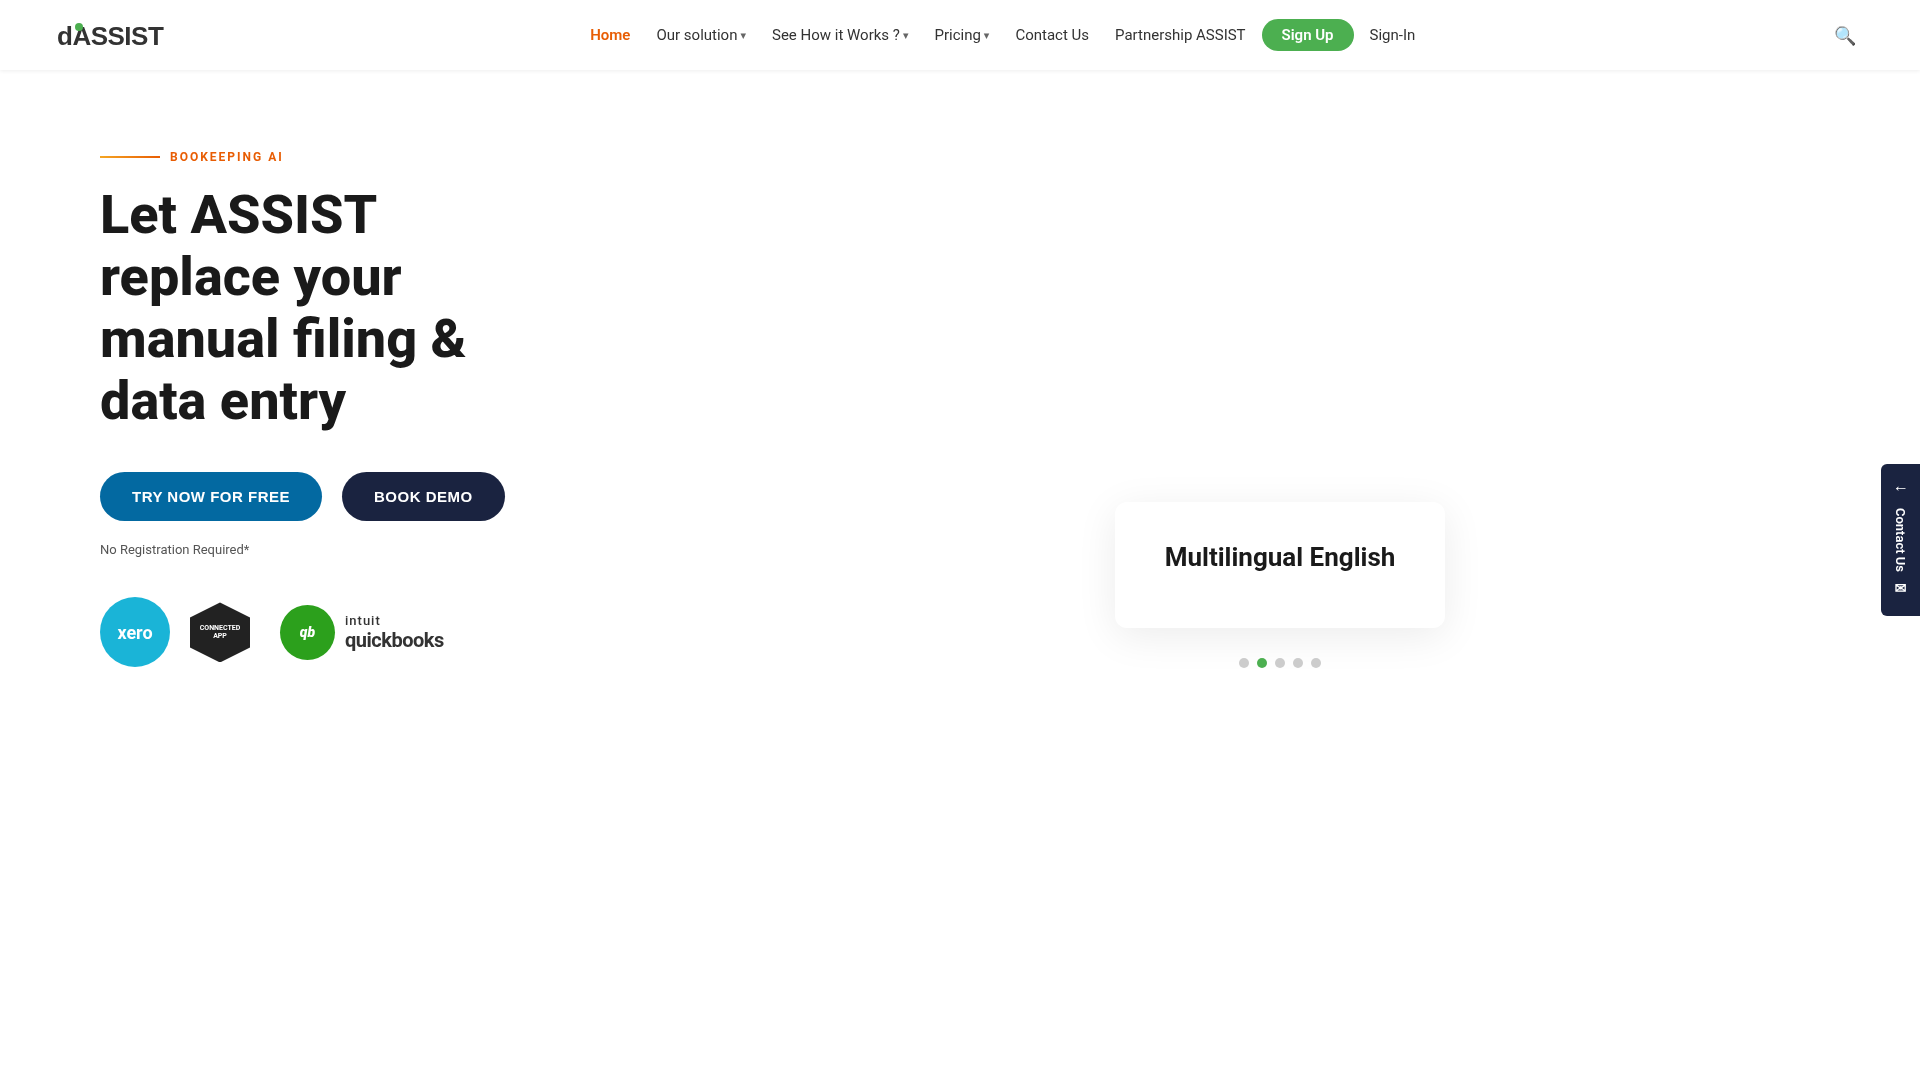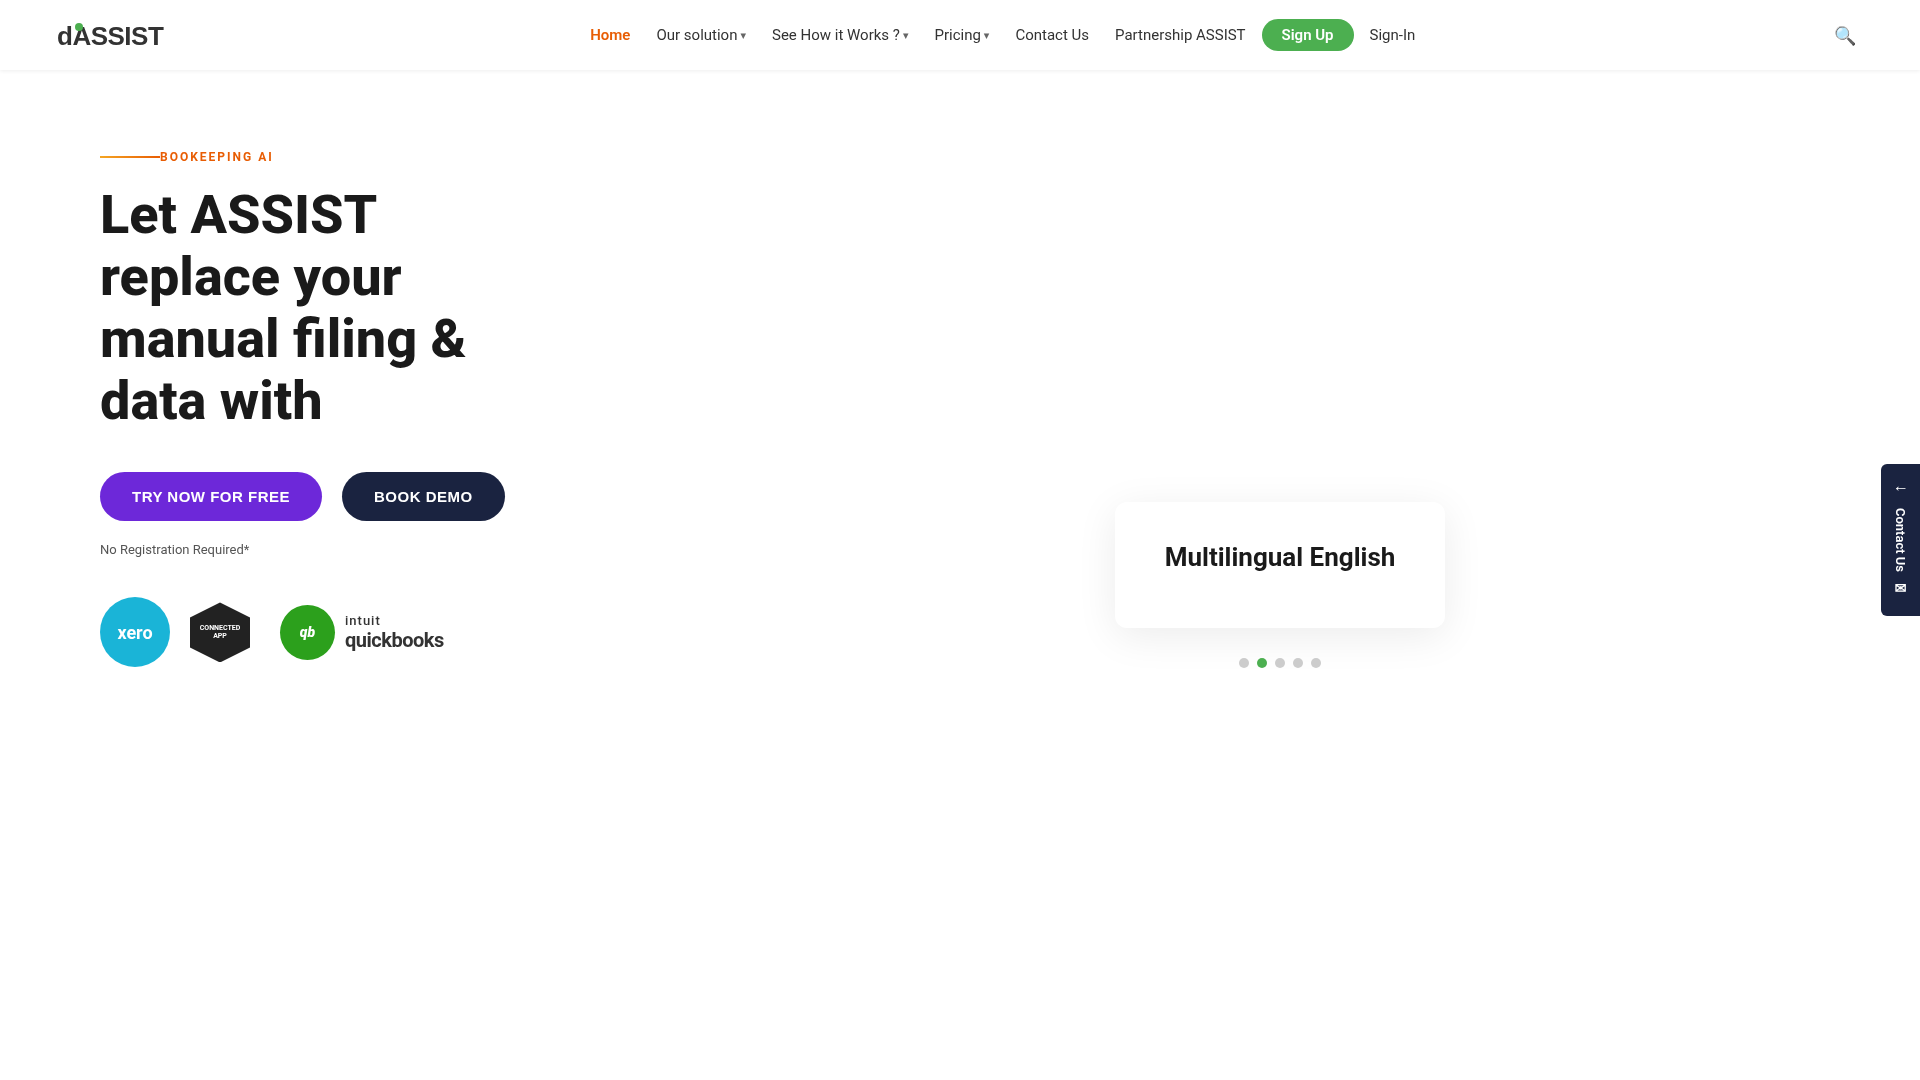--- a/index.html
+++ b/index.html
@@ -64,20 +64,21 @@
       position: relative;
     }
     .hero-left {
       flex: 1;
       max-width: 620px;
       padding-top: 20px;
     }
     .hero-badge {
       display: flex;
       align-items: center;
+      gap: 10px;
       margin-bottom: 20px;
     }
     .hero-badge-line {
       width: 60px;
       height: 2px;
       background: linear-gradient(to right, #f5a623, #e85d04);
     }
     .hero-badge-text {
       font-size: 12px;
       font-weight: 700;
@@ -92,21 +93,21 @@
       color: #1a1a1a;
       margin-bottom: 40px;
     }
     .hero-buttons {
       display: flex;
       align-items: center;
       gap: 20px;
       margin-bottom: 14px;
     }
     .btn-try {
-      background: #6d28d9;
+      background: #0369a1;
       color: #fff;
       border: none;
       border-radius: 30px;
       padding: 16px 32px;
       font-size: 15px;
       font-weight: 700;
       cursor: pointer;
       letter-spacing: 0.5px;
       text-transform: uppercase;
     }
@@ -304,21 +305,21 @@
 <section class="hero">
   <div class="hero-left">
     <div class="hero-badge">
       <div class="hero-badge-line"></div>
       <span class="hero-badge-text">BOOKEEPING AI</span>
     </div>
     <h1 class="hero-title">
       <span>Let ASSIST</span><br>
       <span>replace your</span><br>
       <span>manual filing &amp;</span><br>
-      <span>data with</span>
+      <span>data entry</span>
     </h1>
     <div class="hero-buttons">
       <button class="btn-try">TRY NOW FOR FREE</button>
       <button class="btn-demo">BOOK DEMO</button>
     </div>
     <p class="hero-no-reg">No Registration Required*</p>
 
     <div class="hero-logos">
       <div class="xero-logo">
         <span>xero</span>

